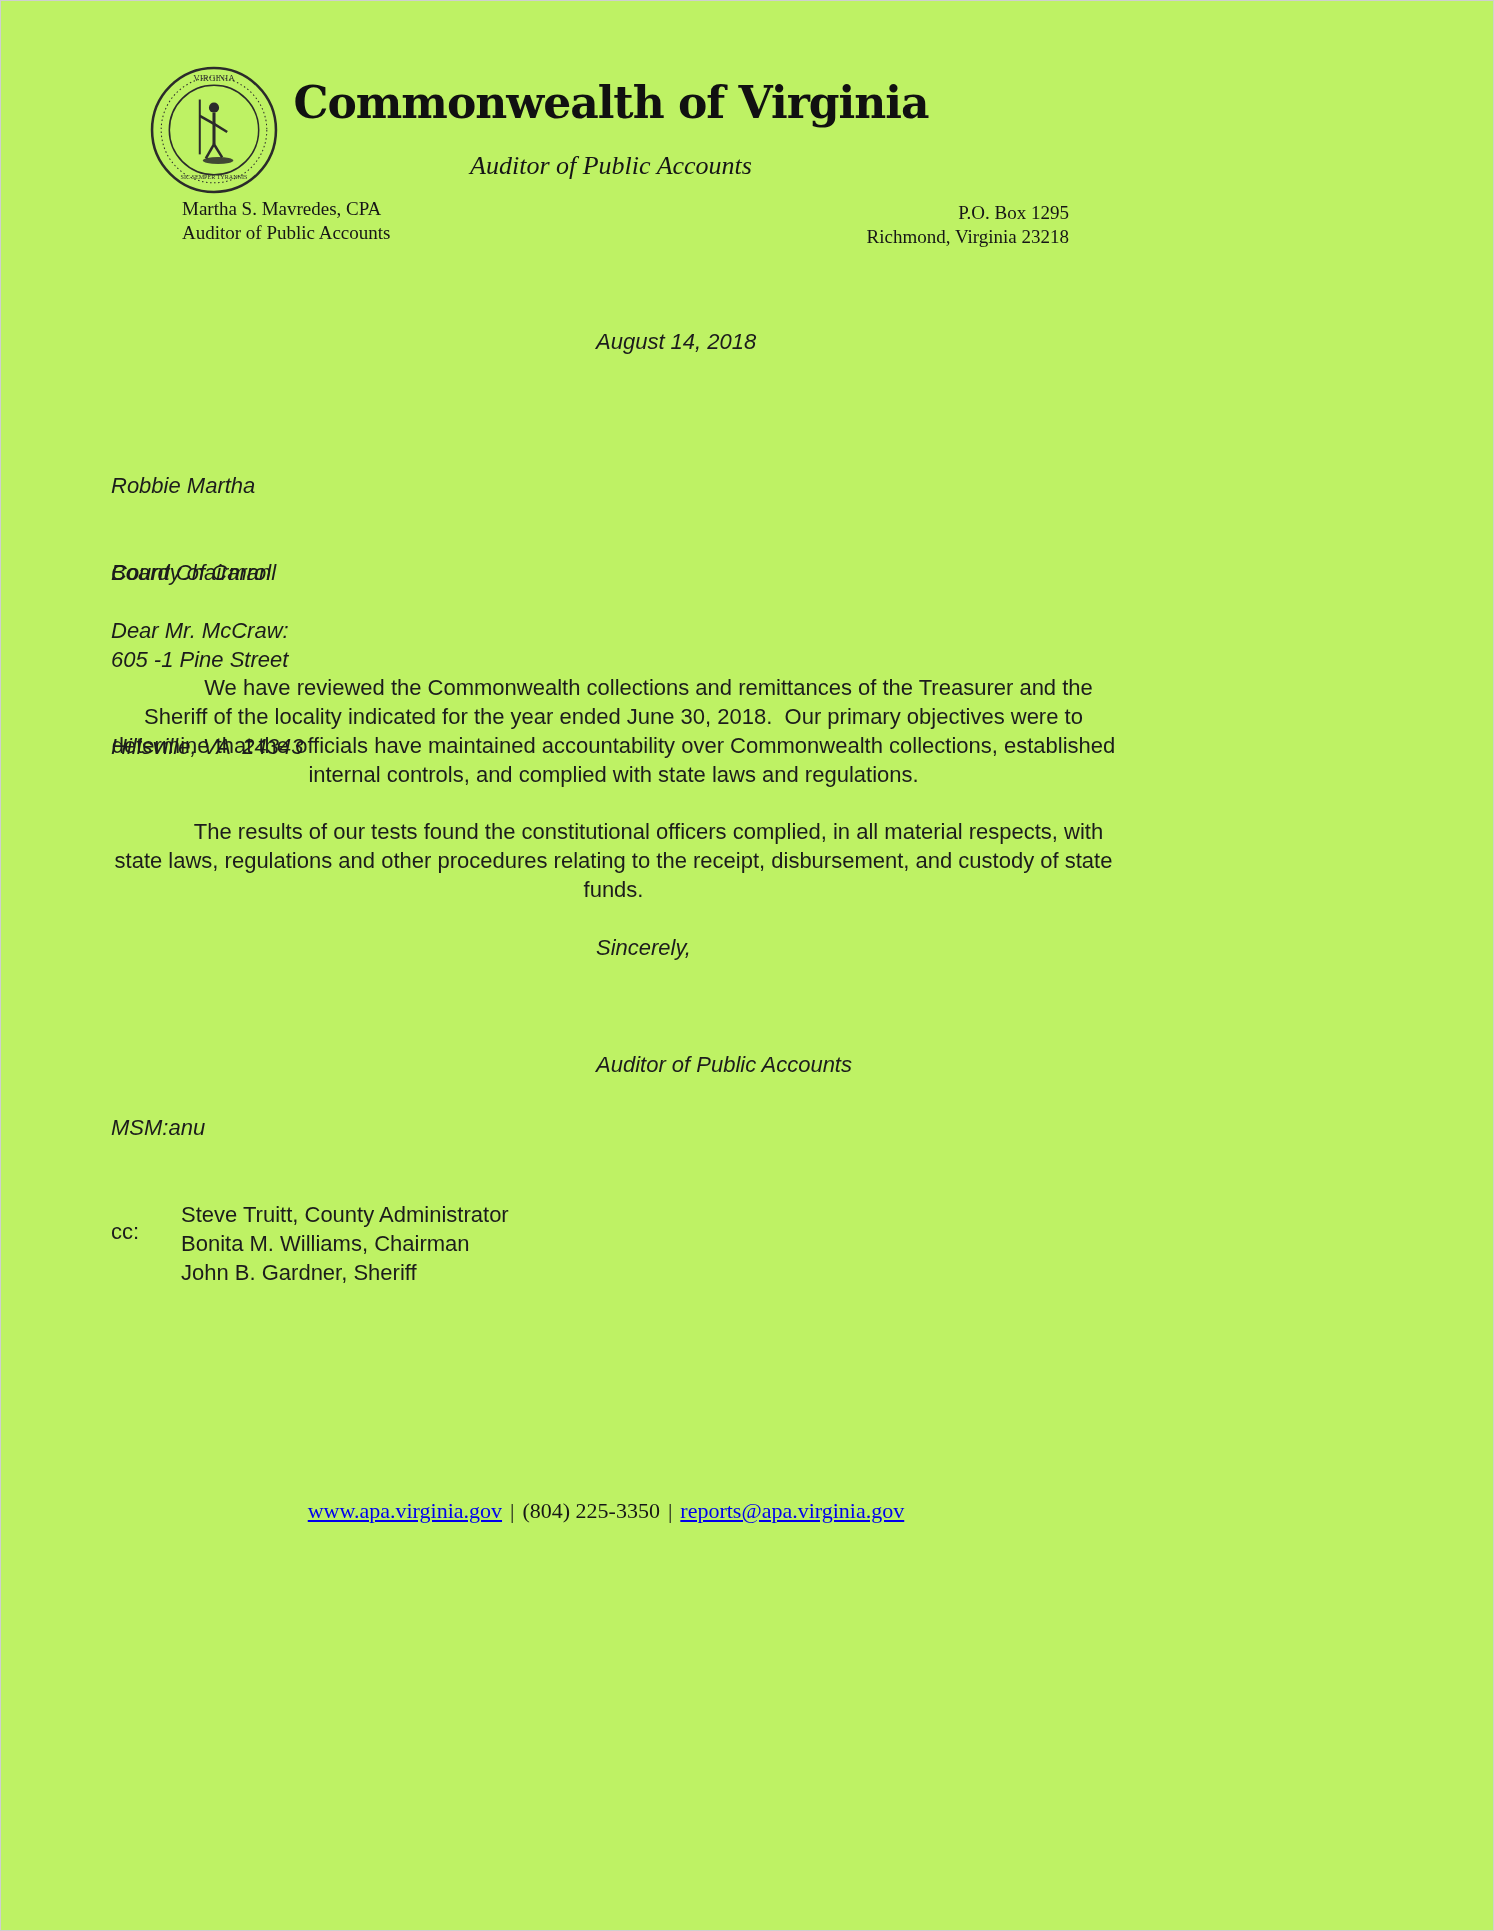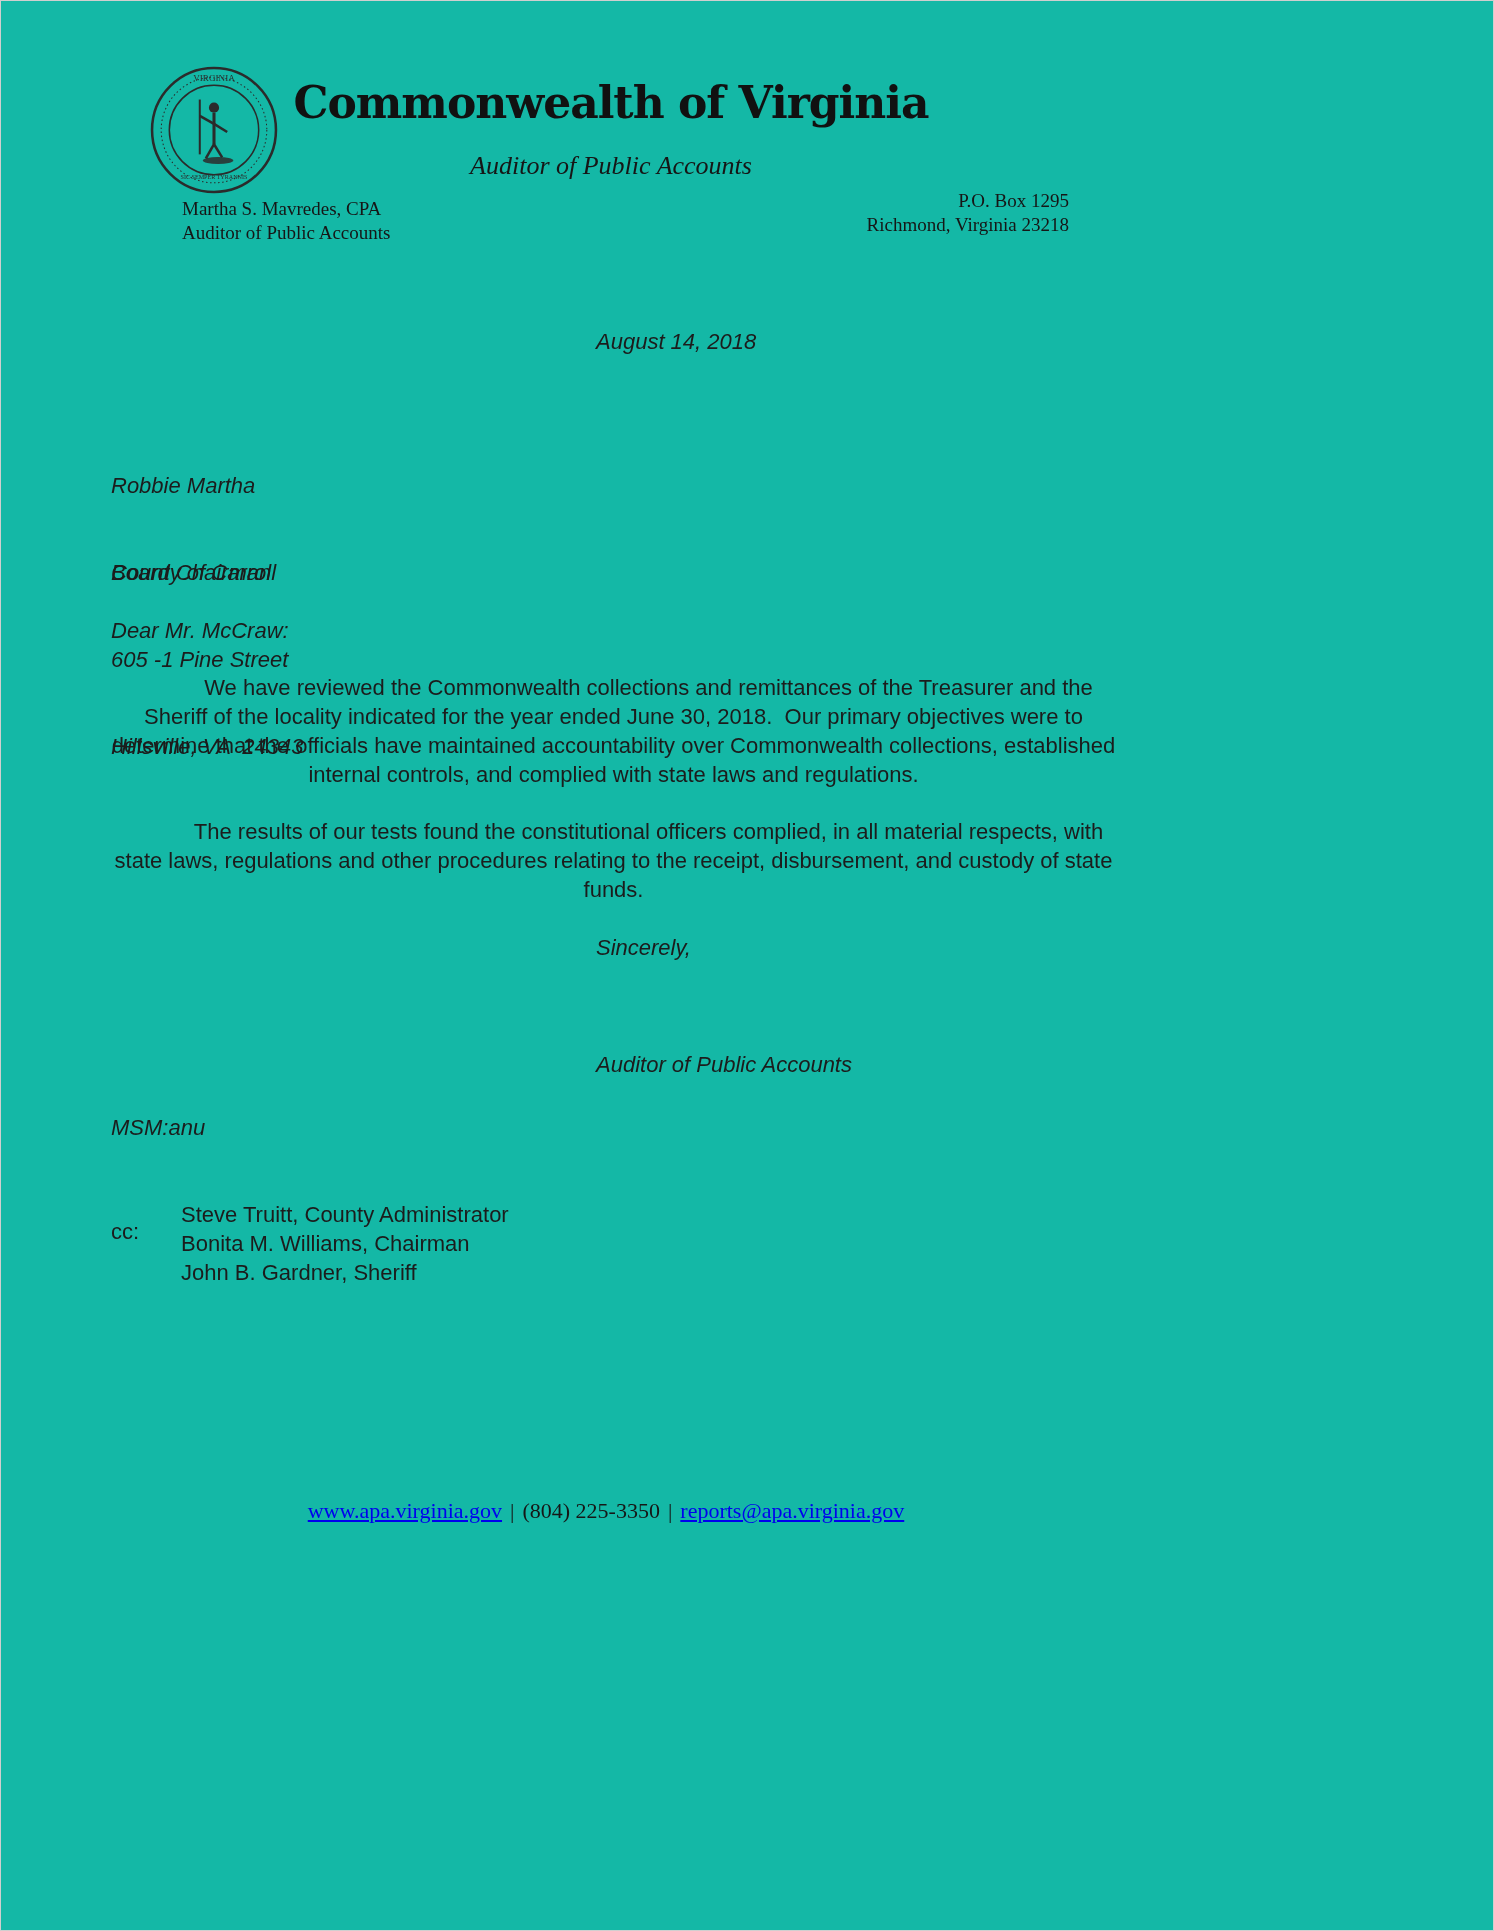--- a/index.html
+++ b/index.html
@@ -1,21 +1,21 @@
 <!DOCTYPE html>
 <html style="--link: #0000EE;"><head>
 <meta charset="utf-8">
 <style>
   html, body { margin: 0; padding: 0; background: #ffffff; }
   .page {
     position: relative;
     width: 1494px;
     height: 1931px;
     box-sizing: border-box;
-    background: #14b8a6;
+    background: #bef264;
     border: 1px solid #cfcfcf;
     font-family: "Liberation Sans", sans-serif;
     color: #1c1c1c;
     overflow: hidden;
   }
 
   
   .seal {
     position: absolute;
     left: 148px;
@@ -51,21 +51,21 @@
     top: 196px;
     left: 143px;
     font-family: "Liberation Serif", serif;
     font-size: 19px;
     line-height: 24px;
     color: #161616;
     margin-left: 38px;
   }
   .contact-right {
     position: absolute;
-    top: 188px;
+    top: 200px;
     right: 424px;
     text-align: right;
     font-family: "Liberation Serif", serif;
     font-size: 19px;
     line-height: 24px;
     color: #161616;
   }
 
   
   .letter-text { font-size: 22px; line-height: 29px; white-space: pre-wrap; font-style: italic; }

